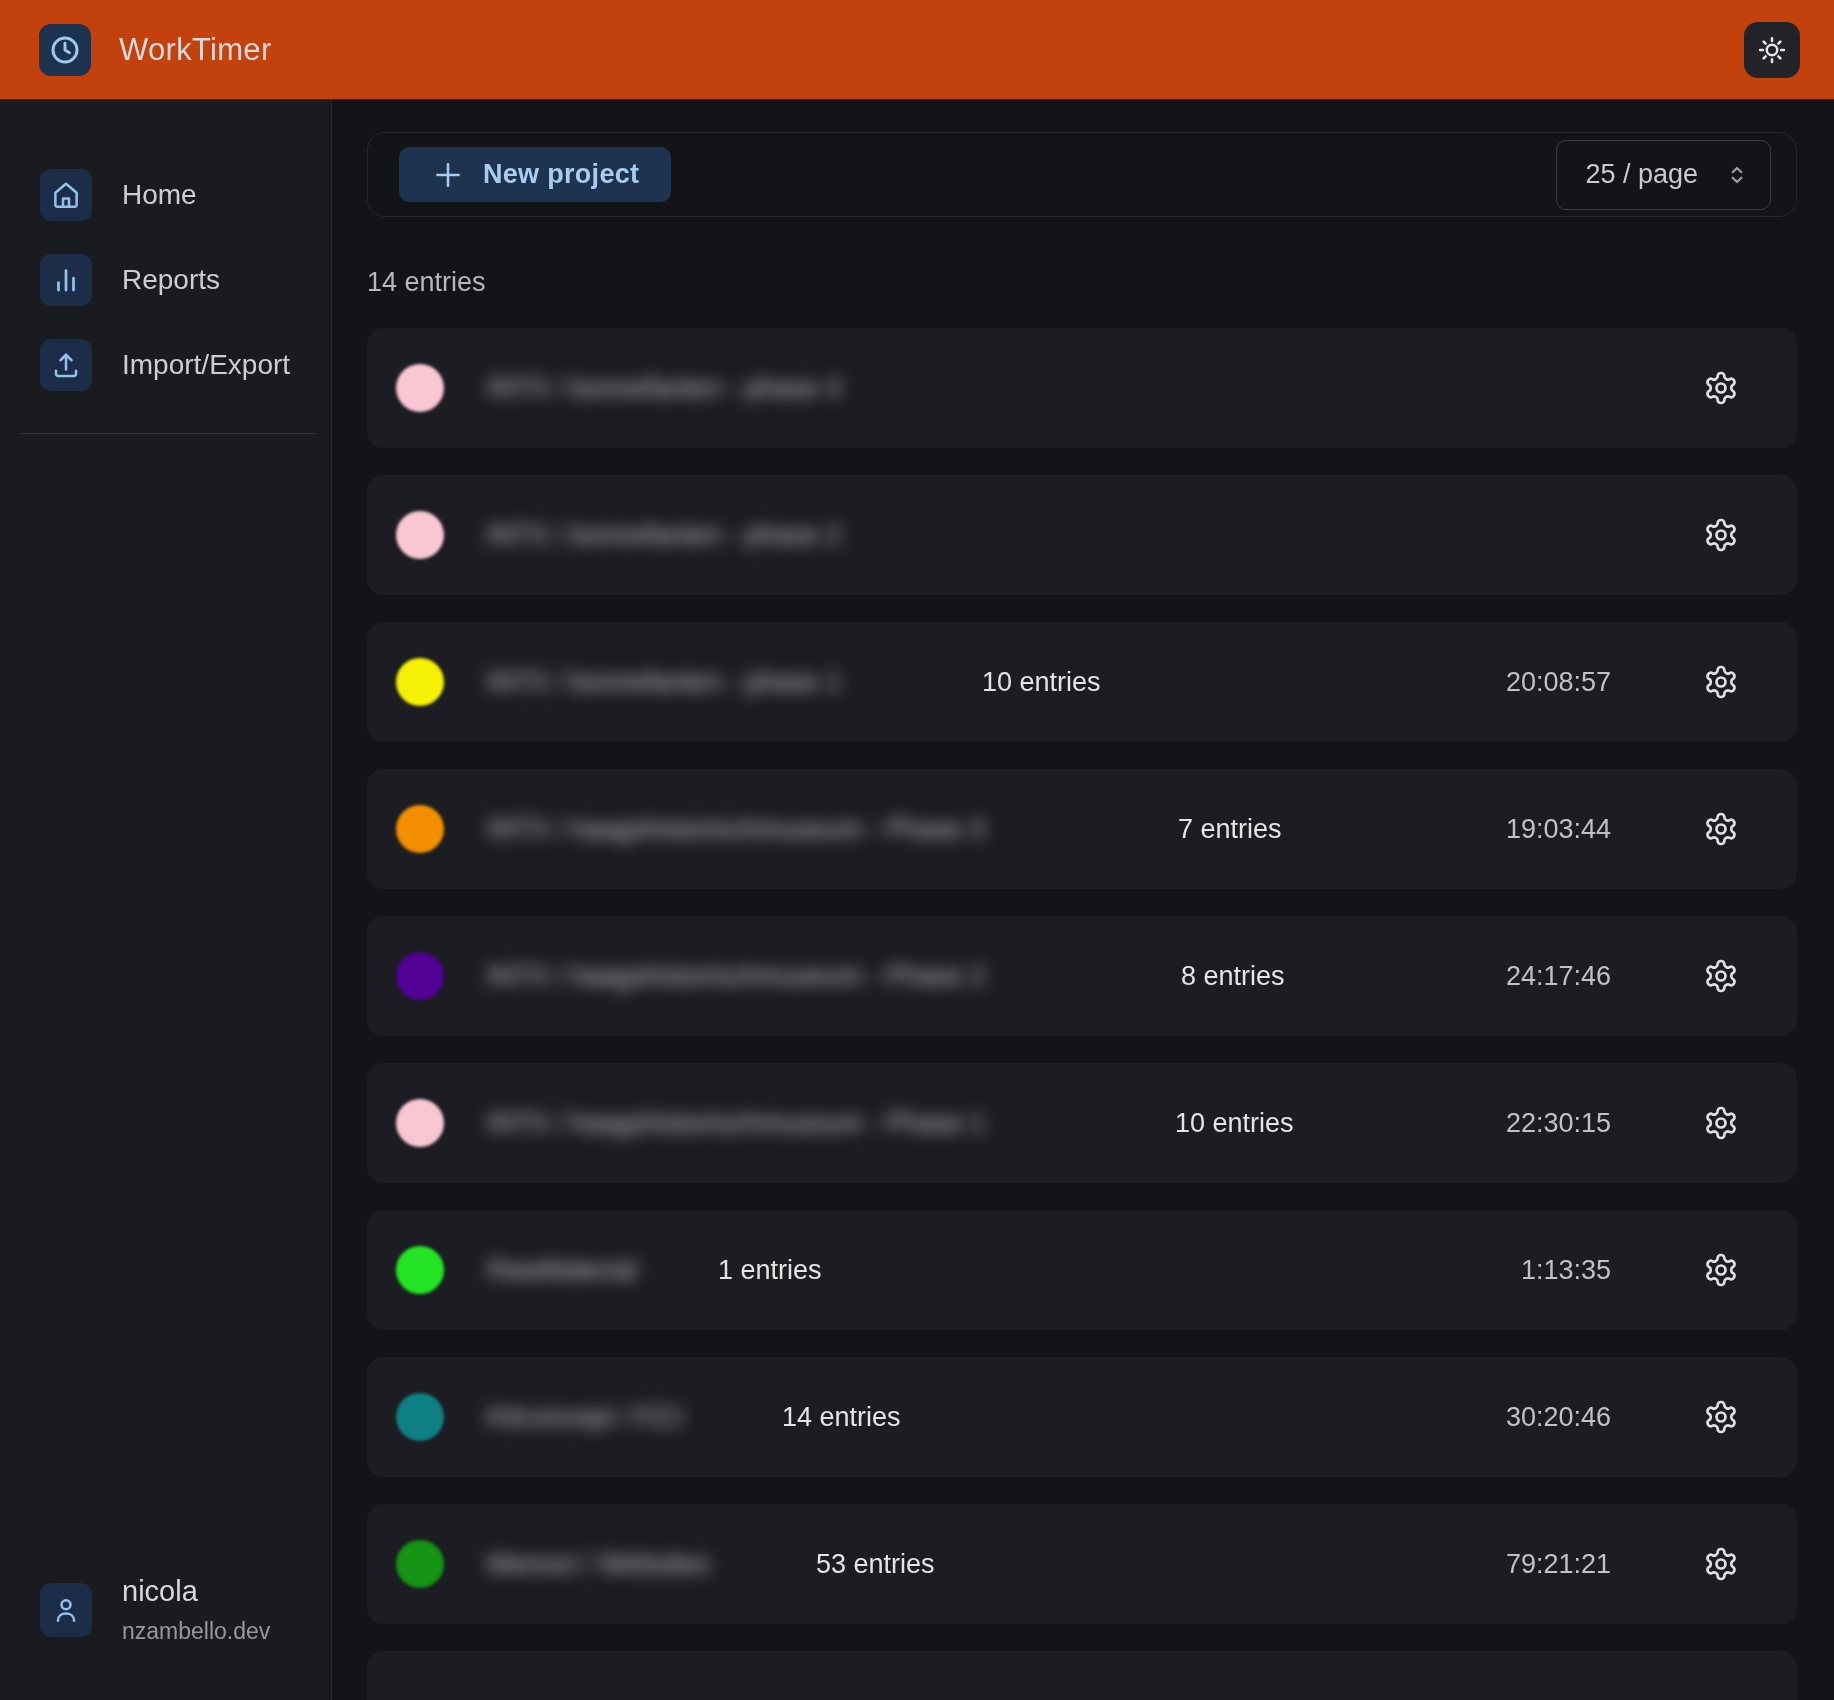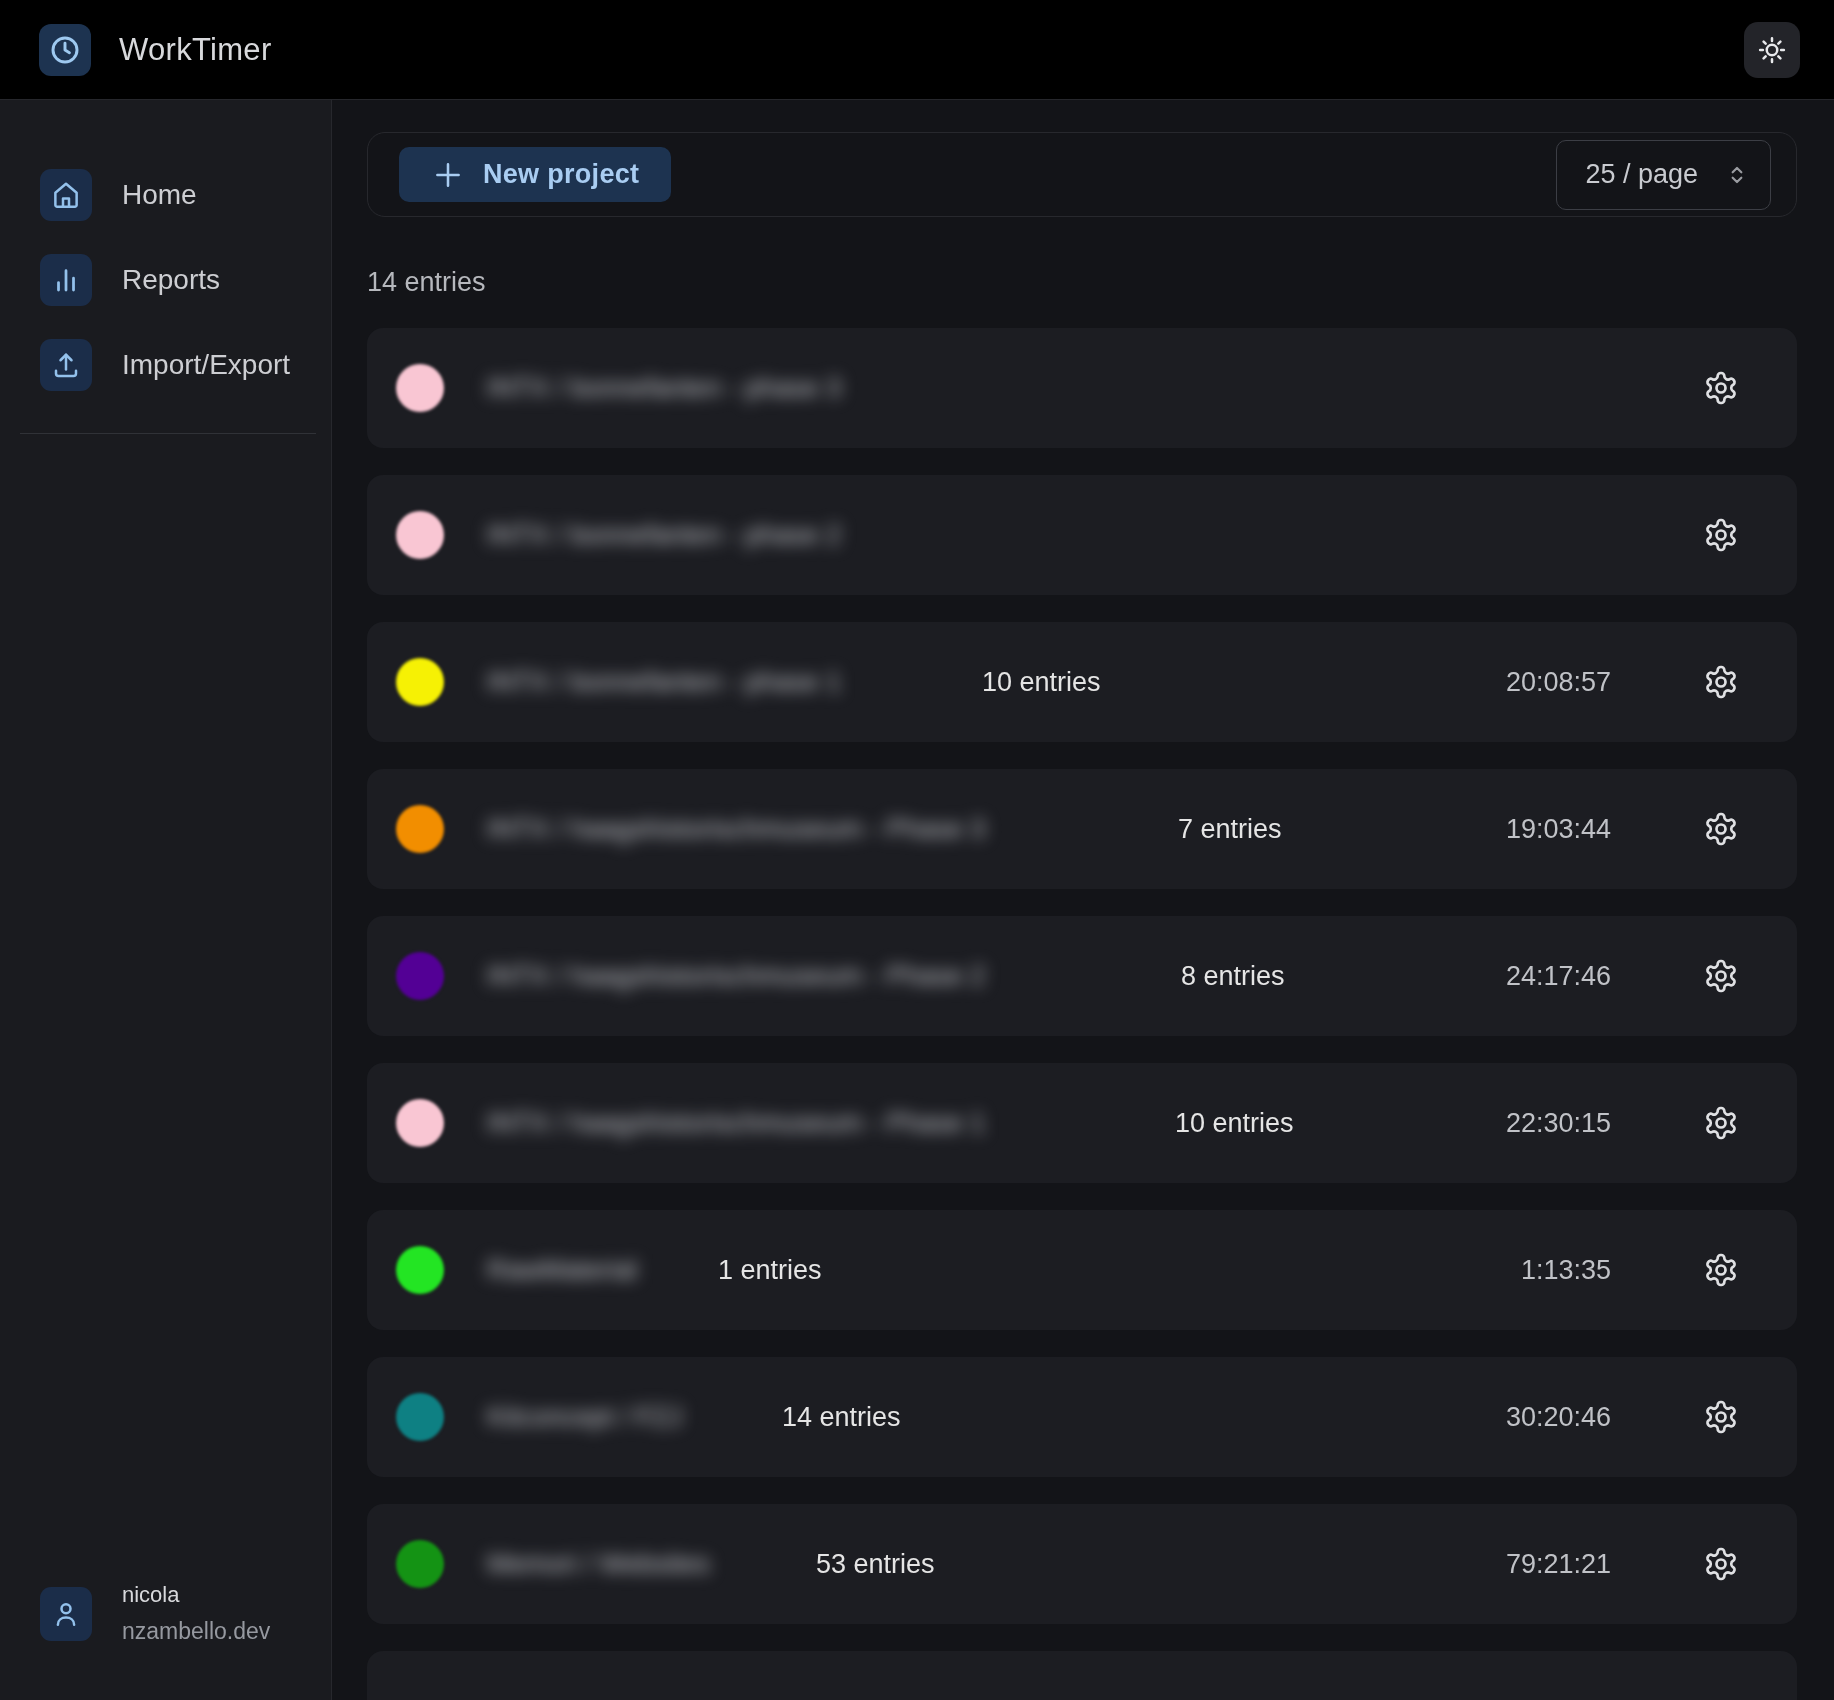--- a/index.html
+++ b/index.html
@@ -4,21 +4,21 @@
 <style>
   * { margin:0; padding:0; box-sizing:border-box; }
   html,body { width:1834px; height:1700px; overflow:hidden; }
   body {
     background:#131418;
     font-family:"Liberation Sans", sans-serif;
     color:#cdced2;
   }
   
   .header {
-    height:100px; background:#000000; border-bottom:1px solid #26272c;
+    height:100px; background:#c2410c; border-bottom:1px solid #26272c;
     display:flex; align-items:center; padding:0 34px 0 39px;
   }
   .logo-box {
     width:52px; height:52px; border-radius:12px; background:#1d3350;
     display:flex; align-items:center; justify-content:center; color:#9ec9f0;
   }
   .app-title { font-size:31px; font-weight:500; color:#d8d9dc; margin-left:28px; letter-spacing:.3px; }
   .header-spacer { flex:1; }
   .theme-btn {
     width:56px; height:56px; border-radius:14px; background:#232429; border:none;
@@ -45,21 +45,21 @@
   .sidebar-divider { height:1px; background:#303237; margin:26px 15px 26px 20px; border:none; }
   .badge {
     margin-left:45px; background:#1b3150; color:#7fa8d8; border-radius:999px;
     padding:10px 26px; font-size:19px; font-weight:700; letter-spacing:1.5px;
     filter:blur(6px);
   }
   .sidebar-spacer { flex:1; }
   .profile { display:flex; align-items:center; padding-left:40px; }
   .profile .icon-box { width:52px; height:54px; }
   .profile-texts { margin-left:30px; }
-  .profile-name { font-size:22px; color:#d8d9dc; }
+  .profile-name { font-size:29px; color:#d8d9dc; }
   .profile-domain { font-size:23px; color:#9699a0; margin-top:10px; }
   
   .main { flex:1; padding:32px 37px 0 35px; }
   .toolbar {
     height:85px; border:1px solid #27282d; border-radius:18px;
     display:flex; align-items:center; padding:0 25px 0 31px;
   }
   .new-project-btn {
     height:55px; border:none; border-radius:10px; background:#1d3350; color:#a9cdf2;
     font-family:inherit; font-size:27px; font-weight:600; letter-spacing:.3px;

